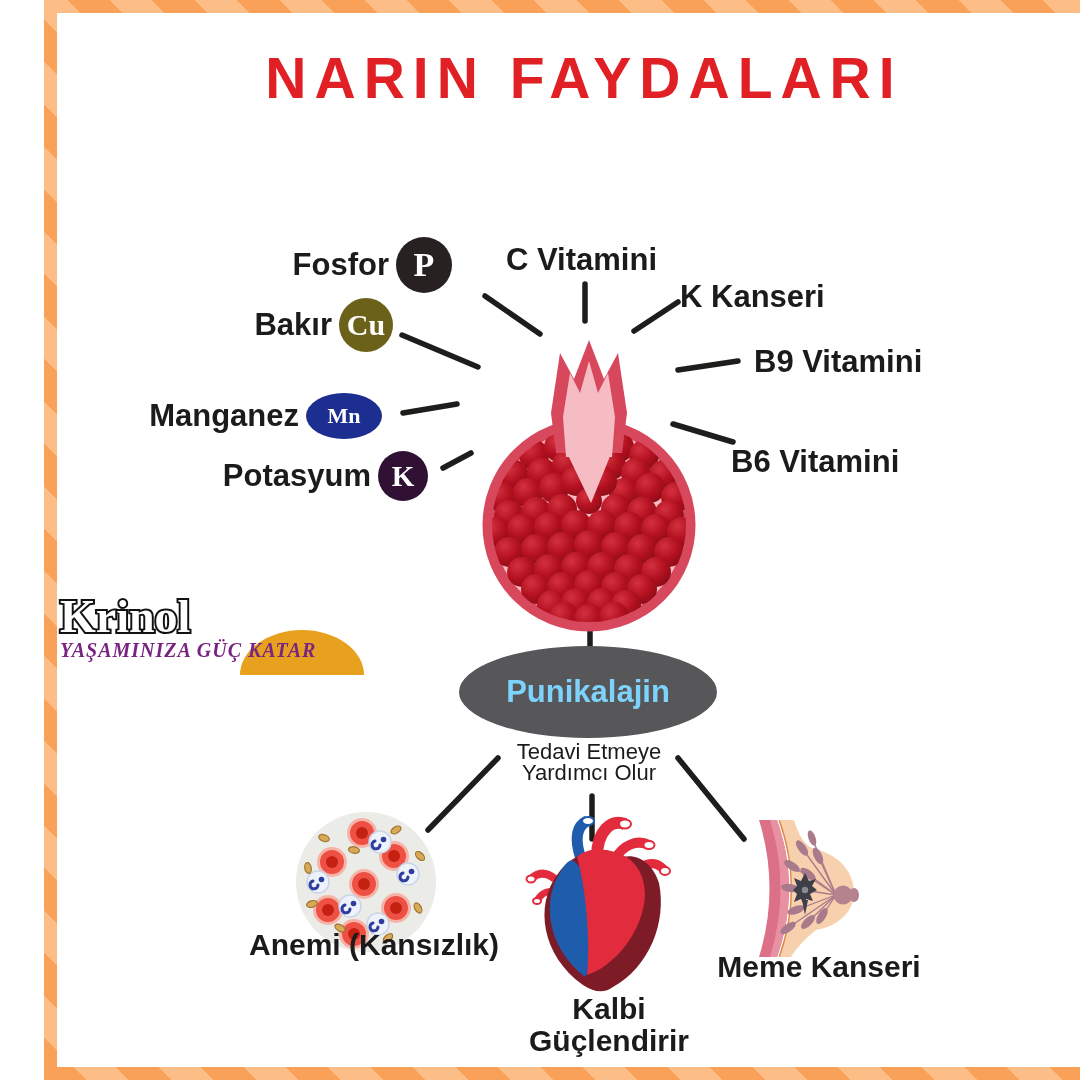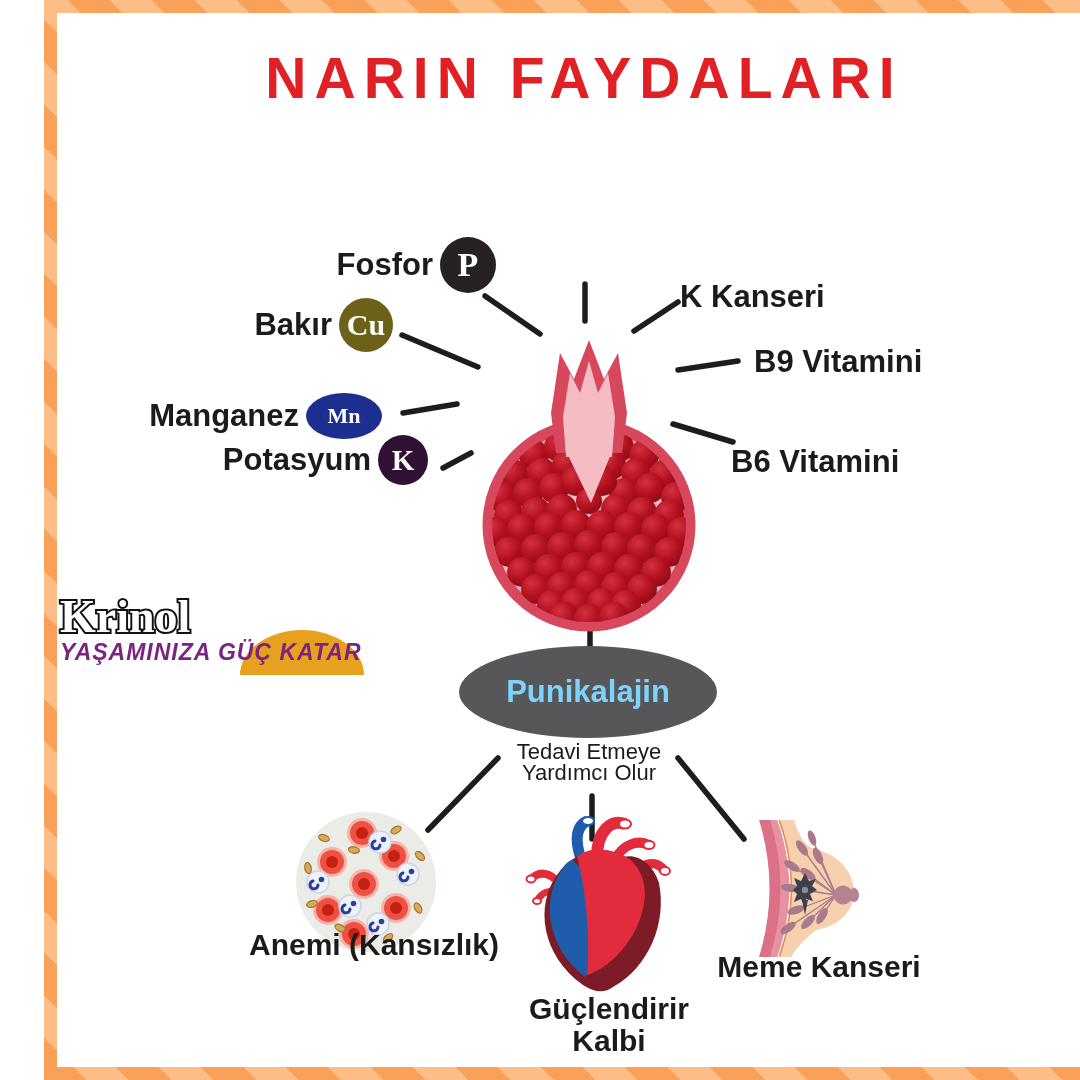--- a/index.html
+++ b/index.html
@@ -16,22 +16,22 @@
          font-family:"Liberation Serif",serif;font-weight:bold;border-radius:50%;}
   .badge.p{width:56px;height:56px;font-size:34px;}
   .badge.cu{width:54px;height:54px;font-size:30px;}
   .badge.mn{width:76px;height:46px;font-size:22px;}
   .badge.k{width:50px;height:50px;font-size:29px;}
   .compound{width:258px;height:92px;border-radius:50%;display:flex;align-items:center;
             justify-content:center;color:#7dd3fc;font-size:31px;font-weight:bold;}
   .sub{width:270px;text-align:center;font-size:22px;font-weight:normal;color:#1b1b1b;line-height:21px;}
   .benefit-label{text-align:center;font-size:30px;font-weight:bold;color:#1b1b1b;line-height:32px;white-space:nowrap;}
   .dome{border-radius:50% 50% 0 0 / 100% 100% 0 0;}
-  .tagline{font-family:Liberation Sans, sans-serif;font-style:italic;font-weight:bold;
-           font-size:23px;letter-spacing:1px;white-space:nowrap;}
+  .tagline{font-family:Liberation Serif, serif;font-style:italic;font-weight:bold;
+           font-size:20px;letter-spacing:1px;white-space:nowrap;}
   svg{display:block;}
 </style>
 </head>
 <body>
 
 <div class="page">
   <div class="canvas"></div>
 
   <div class="abs title" style="color: rgb(224, 32, 37);">NARIN FAYDALARI</div>
 
@@ -45,37 +45,38 @@
       <line x1="358" y1="335" x2="434" y2="367"></line>
       <line x1="359" y1="413" x2="413" y2="404"></line>
       <line x1="399" y1="468" x2="427" y2="453"></line>
       <line x1="546" y1="629" x2="546" y2="646"></line>
       <line x1="454" y1="758" x2="384" y2="830"></line>
       <line x1="548" y1="796" x2="548" y2="839"></line>
       <line x1="634" y1="758" x2="700" y2="839"></line>
     </g>
   </svg>
 
-  <div class="abs mineral-row" style="right:628px;top:237px;">
+  <div class="abs mineral-row" style="right:672px;top:237px;">
     <span class="lbl">Fosfor</span>
     <div class="badge p" style="background-color: rgb(39, 33, 34);">P</div>
   </div>
   <div class="abs mineral-row" style="right:731px;top:298px;">
     <span class="lbl">Bakır</span>
     <div class="badge cu" style="background-color: rgb(107, 97, 24);">Cu</div>
   </div>
   <div class="abs mineral-row" style="right:742px;top:393px;">
     <span class="lbl">Manganez</span>
     <div class="badge mn" style="background-color: rgb(28, 46, 144);">Mn</div>
   </div>
-  <div class="abs mineral-row" style="right:696px;top:435px;">
+  <div class="abs mineral-row" style="right:696px;top:451px;">
     <span class="lbl">Potasyum</span>
     <div class="badge k" style="background-color: rgb(48, 17, 52);">K</div>
   </div>
 
+  <div class="abs lbl" style="left:462px;top:242px;">C Vitamini</div>
   <div class="abs lbl" style="left:636px;top:279px;">K Kanseri</div>
   <div class="abs lbl" style="left:710px;top:344px;">B9 Vitamini</div>
   <div class="abs lbl" style="left:687px;top:444px;">B6 Vitamini</div>
 
   <svg class="abs" style="left:420px;top:335px;" width="250" height="300" viewBox="0 0 250 300">
     <defs>
       <radialGradient id="sg" cx="0.35" cy="0.3" r="0.8">
         <stop offset="0%" stop-color="#d33040"></stop>
         <stop offset="55%" stop-color="#b2101f"></stop>
         <stop offset="100%" stop-color="#870c16"></stop>
@@ -291,17 +292,17 @@
     <ellipse cx="104" cy="75" rx="5" ry="7" fill="#b5838f"></ellipse>
     <g>
       <polygon points="67,70 60,74 63,81 56,79 55,87 51,79 44,82 47,74 43,70 47,66 44,58 51,61 55,53 59,61 66,59 62,66" fill="#3f3f49"></polygon>
       <polygon points="52,80 58,80 55,95" fill="#3f3f49"></polygon>
       <circle cx="55" cy="70" r="3.2" fill="#8a8a96"></circle>
     </g>
   </svg>
 
   <div class="abs benefit-label" style="left:160px;top:929px;width:340px;">Anemi  (Kansızlık)</div>
   <div class="abs benefit-label" style="left:440px;top:993px;width:250px;">
+    <div>Kalbi</div>
     <div>Güçlendirir</div>
-    <div>Kalbi</div>
   </div>
   <div class="abs benefit-label" style="left:630px;top:951px;width:290px;">Meme Kanseri</div>
 </div>
 
 </body></html>

